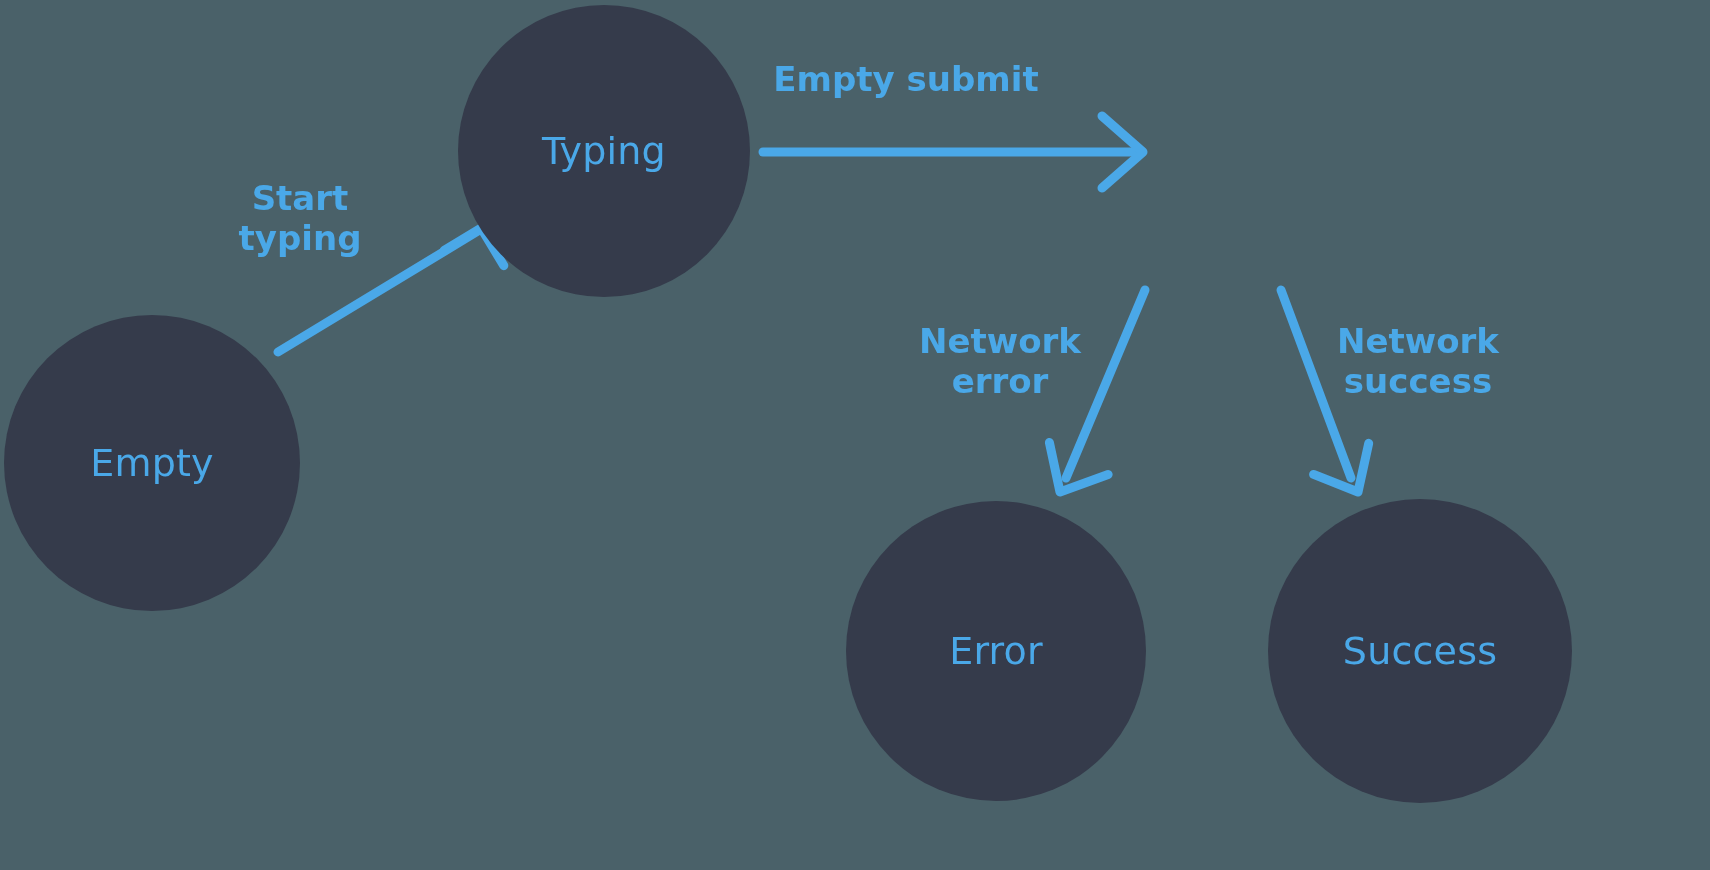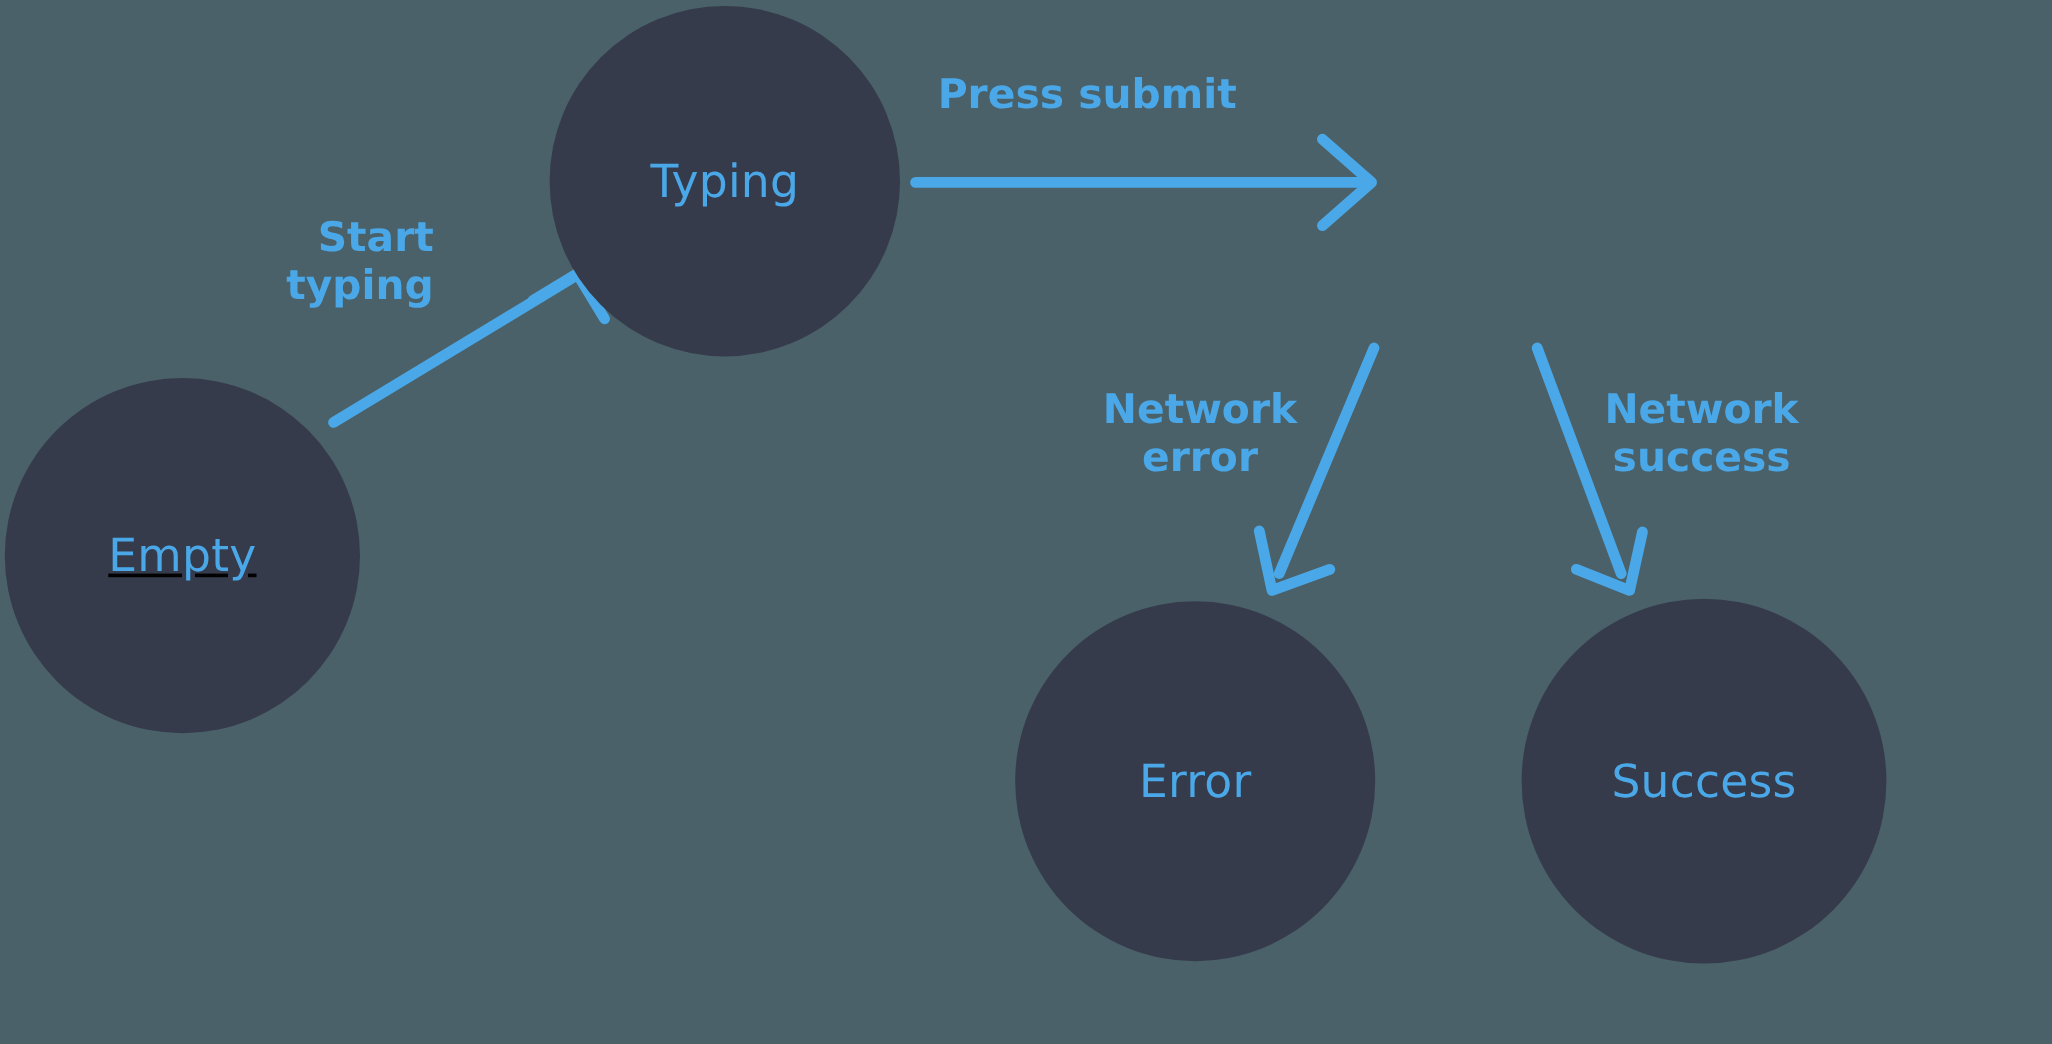--- a/index.html
+++ b/index.html
@@ -77,41 +77,41 @@
       </g>
 
       <g>
         <line x1="1281" y1="290" x2="1351" y2="478"></line>
         <polyline points="1313,476 1358,492 1367,443" transform="rotate(2 1358 492)"></polyline>
       </g>
 
     </g>
   </svg>
 
-  <div class="node" style="left:4px; top:315px; width:296px; height:296px;text-decoration:underline;">
+  <div class="node" style="left:4px; top:315px; width:296px; height:296px;">
     <span class="node-label">Empty</span>
   </div>
 
   <div class="node" style="left:458px; top:5px; width:292px; height:292px;">
     <span class="node-label">Typing</span>
   </div>
 
 
   <div class="node" style="left:846px; top:501px; width:300px; height:300px;">
     <span class="node-label">Error</span>
   </div>
 
   <div class="node" style="left:1268px; top:499px; width:304px; height:304px;">
     <span class="node-label">Success</span>
   </div>
 
-  <div class="edge-label el-center" style="left:300px; top:219px;text-align:right;">Start
+  <div class="edge-label el-center" style="left:300px; top:219px;">Start
 typing</div>
 
-  <div class="edge-label el-center" style="left:906px; top:80px;">Press submit</div>
+  <div class="edge-label el-center" style="left:906px; top:80px;">Empty submit</div>
 
   <div class="edge-label el-center" style="left:1000px; top:362px;">Network
 error</div>
 
   <div class="edge-label el-center" style="left:1418px; top:362px;">Network
 success</div>
 
 </div>
 
 </body></html>

